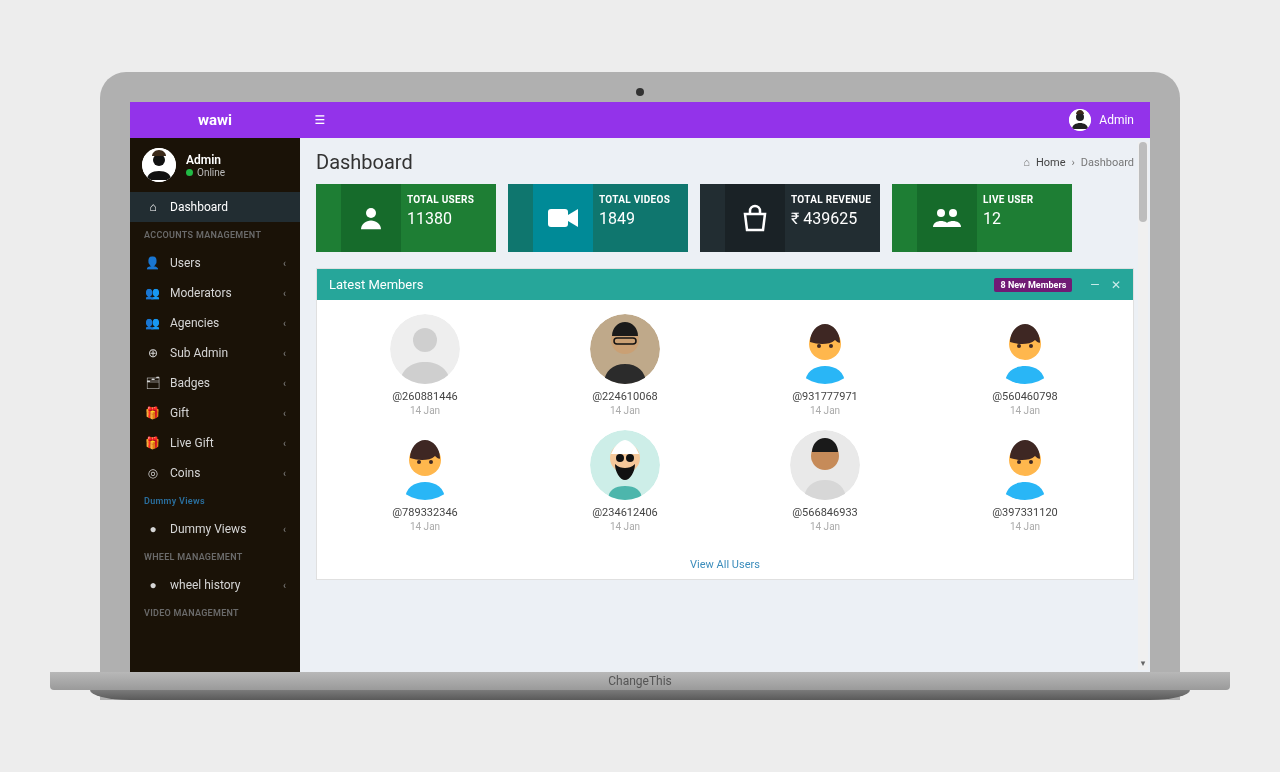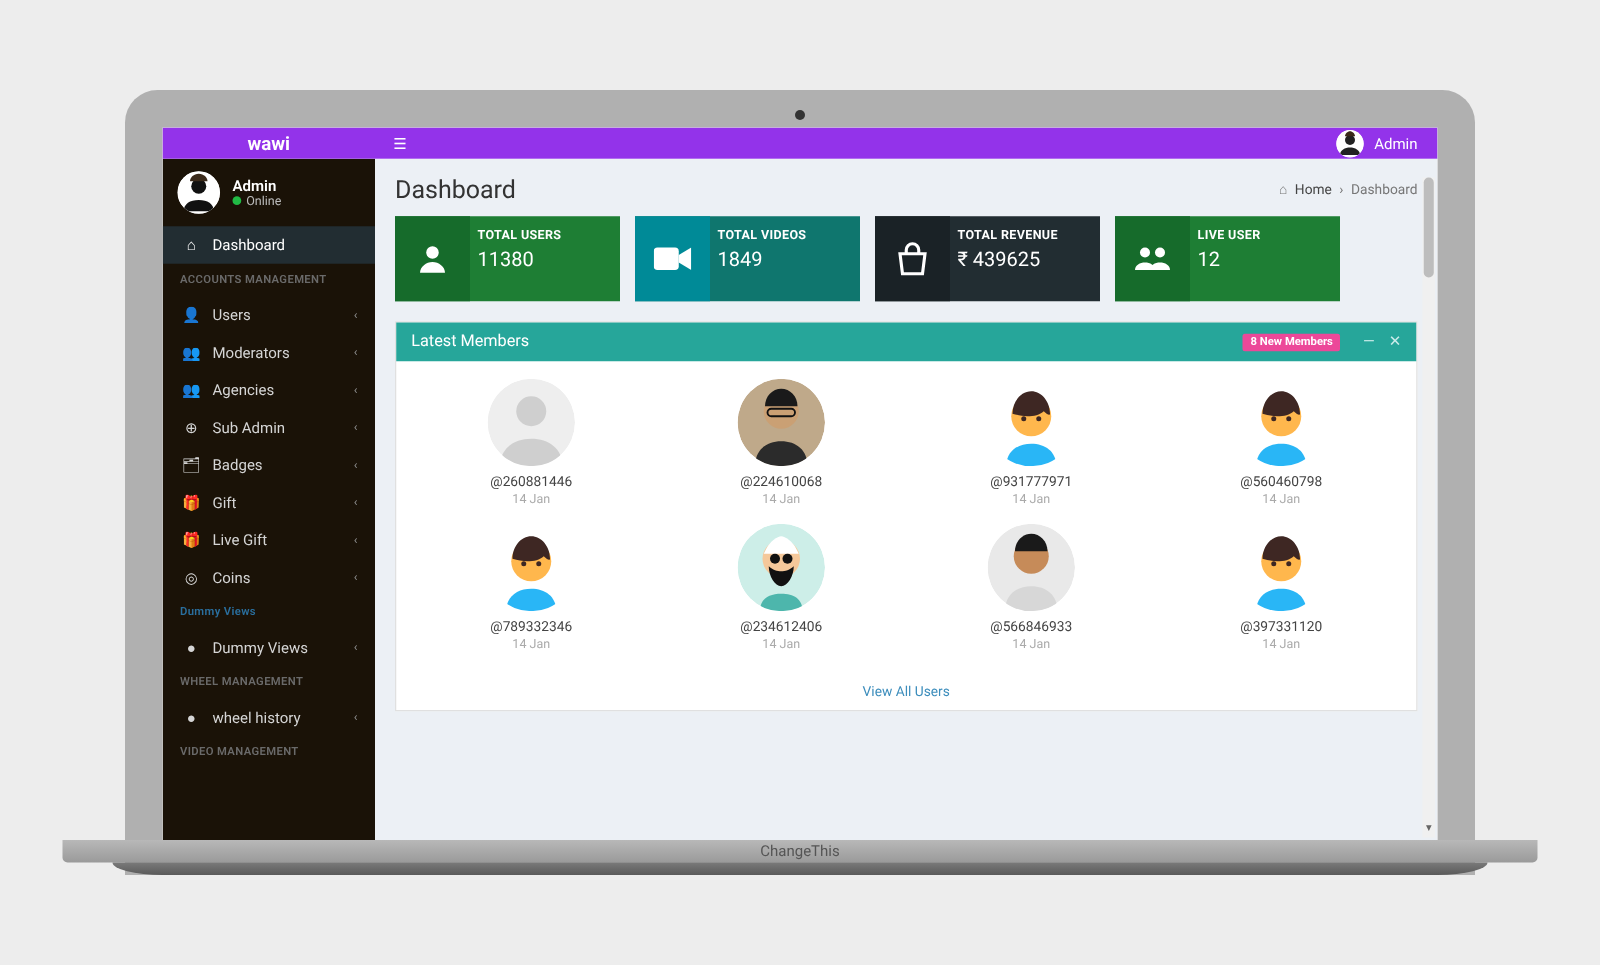--- a/index.html
+++ b/index.html
@@ -4,21 +4,21 @@
 <style>
 * { margin:0; padding:0; box-sizing:border-box; font-family:-apple-system,BlinkMacSystemFont,"Segoe UI",Roboto,Arial,sans-serif; }
 body { background:#ededed; display:flex; align-items:center; justify-content:center; min-height:772px; }
 .laptop-frame { width:1080px; background:#b0b0b0; border-radius:26px 26px 0 0; padding:30px 30px 0 30px; position:relative; }
 .laptop-frame:after { content:""; position:absolute; top:16px; left:50%; transform:translateX(-50%); width:8px; height:8px; background:#333; border-radius:50%; }
 .screen { background:#fff; height:570px; overflow:hidden; position:relative; }
 .base-top { height:18px; background:linear-gradient(#b8b8b8,#9a9a9a); margin:0 -80px; border-radius:0 0 4px 4px; display:flex; align-items:center; justify-content:center; color:#555; font-size:12px; }
 .base-bottom { height:10px; background:linear-gradient(#7a7a7a,#5a5a5a); margin:0 -40px 0 -40px; border-radius:0 0 40px 40px/0 0 10px 10px; }
 
 .app { display:flex; flex-direction:column; height:100%; font-size:12px; }
-.topbar { background:#9333ea; color:#fff; height:25px; display:flex; align-items:center; }
+.topbar { background:#9333ea; color:#fff; height:36px; display:flex; align-items:center; }
 .brand { width:170px; text-align:center; font-weight:700; font-size:15px; }
 .hamburger { width:40px; text-align:center; cursor:pointer; }
 .topbar-spacer { flex:1; }
 .topbar-user { display:flex; align-items:center; gap:8px; padding-right:16px; font-size:12px; }
 .avatar-sm { width:22px; height:22px; border-radius:50%; background:#fff; display:inline-flex; align-items:center; justify-content:center; overflow:hidden; }
 
 .body { flex:1; display:flex; overflow:hidden; }
 .sidebar { width:170px; background:#1a1207; color:#c9c9c9; overflow-y:auto; font-size:12px; }
 .side-user { display:flex; align-items:center; gap:10px; padding:10px 12px; }
 .side-user .name { color:#fff; font-size:12px; font-weight:600; }
@@ -31,30 +31,30 @@
 .side-item .chev { font-size:10px; color:#888; }
 .side-header { padding:8px 14px; color:#6a6a6a; font-size:9px; font-weight:600; letter-spacing:.3px; }
 
 .main { flex:1; background:#ecf0f5; overflow-y:auto; padding:12px 16px; }
 .page-head { display:flex; align-items:center; justify-content:space-between; margin-bottom:10px; }
 .page-title { font-size:20px; color:#333; font-weight:400; }
 .breadcrumb { font-size:11px; color:#777; display:flex; align-items:center; gap:6px; }
 .breadcrumb .home-ic { font-size:11px; }
 
 .cards { display:flex; flex-wrap:wrap; gap:12px; }
-.stat { display:flex; width:180px; height:68px; color:#fff; }
+.stat { display:flex; width:180px; height:68px; color:#fff;padding-left:25px; }
 .stat .icon-box { width:60px; display:flex; align-items:center; justify-content:center; font-size:26px; }
 .stat .txt { flex:1; padding:10px 6px; }
 .stat .txt .label { font-size:10px; font-weight:700; letter-spacing:.3px; }
 .stat .txt .val { font-size:16px; font-weight:400; margin-top:4px; }
 
 .panel { margin-top:16px; background:#fff; border:1px solid #e0e0e0; }
 .panel-head { background:#26a69a; color:#fff; padding:8px 12px; display:flex; align-items:flex-end; font-size:13px; }
 .panel-head .spacer { flex:1; }
-.badge { background:#ec4899; color:#fff; font-size:9px; font-weight:700; padding:2px 6px; border-radius:2px; margin-right:10px; }
+.badge { background:#701a75; color:#fff; font-size:9px; font-weight:700; padding:2px 6px; border-radius:2px; margin-right:10px; }
 .panel-tools span { color:#cdeceb; margin-left:8px; cursor:pointer; font-size:12px; }
 .members { display:flex; flex-wrap:wrap; padding:14px 8px 4px; }
 .member { width:25%; text-align:center; margin-bottom:14px; }
 .member .pic { width:70px; height:70px; border-radius:50%; margin:0 auto 6px; overflow:hidden; display:flex; align-items:flex-end; justify-content:center; }
 .member .handle { font-size:11px; color:#444; }
 .member .date { font-size:10px; color:#aaa; margin-top:2px; }
 .panel-foot { text-align:center; padding:8px; font-size:11px; }
 .panel-foot a { color:#3c8dbc; text-decoration:none;margin-top:33px; }
 
 .scrollhint { position:absolute; right:2px; top:40px; bottom:2px; width:10px; background:#f0f0f0; }

